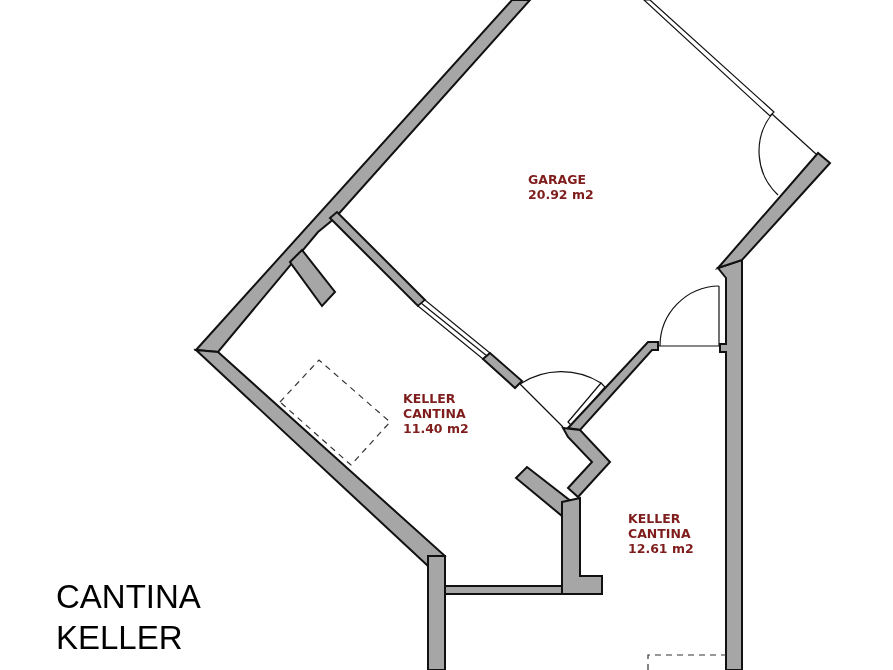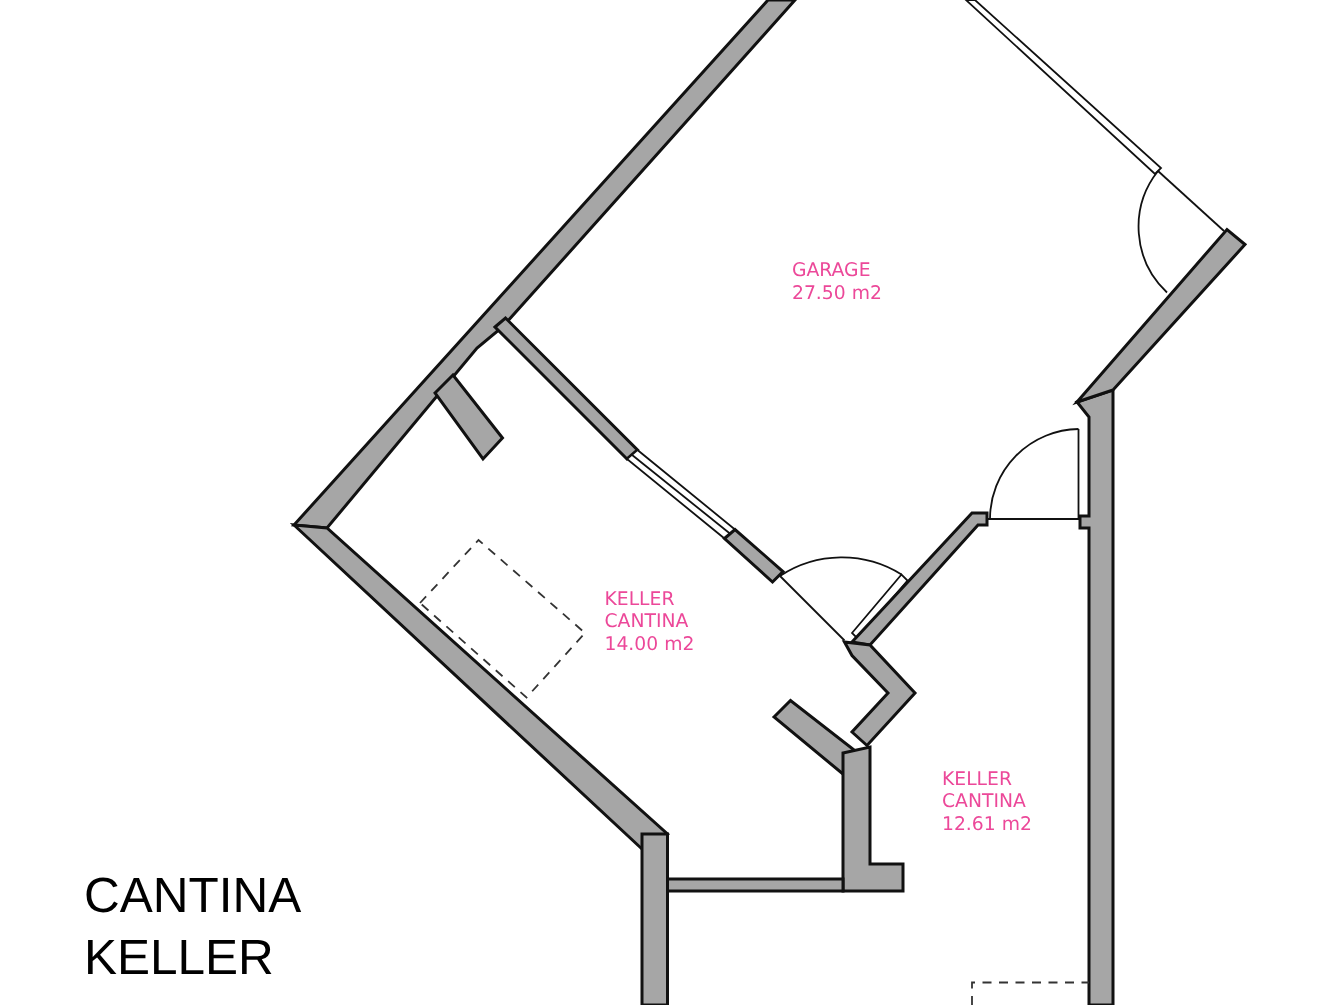--- a/index.html
+++ b/index.html
@@ -2,21 +2,21 @@
 <html><head>
 <meta charset="utf-8">
 <style>
   html, body { margin: 0; padding: 0; background: #ffffff; }
   body { width: 893px; height: 670px; overflow: hidden; position: relative; font-family: "DejaVu Sans", sans-serif; }
   #plan { position: absolute; left: 0; top: 0; }
   .wall { fill: #a6a6a6; stroke: #111111; stroke-width: 2; stroke-linejoin: miter; }
   .thin { fill: none; stroke: #111111; stroke-width: 1.2; }
   .dash { fill: none; stroke: #333333; stroke-width: 1.2; stroke-dasharray: 6 5; }
   .win  { fill: #ffffff; stroke: #111111; stroke-width: 1.2; }
-  .room-label { position: absolute; font-family: "DejaVu Sans", sans-serif; font-size: 12.5px; line-height: 15px; color: #ec4899; white-space: nowrap; }
+  .room-label { position: absolute; font-family: "DejaVu Sans", sans-serif; font-size: 12.5px; line-height: 15px; color: #7f1d1d; white-space: nowrap; font-weight: bold; }
   .legend { position: absolute; left: 56px; top: 576px; font-family: "Liberation Sans", sans-serif; font-size: 33px; line-height: 41px; color: #000000; }
 </style>
 </head>
 <body>
 
 <svg id="plan" width="893" height="670" viewBox="0 0 893 670" xmlns="http://www.w3.org/2000/svg">
 
   <polygon class="wall" points="512,0 530,0 335,218 318,232 218,352 196,350"></polygon>
 
   <polygon class="wall" points="196,350 218,352 445,556 428,566"></polygon>
@@ -57,27 +57,27 @@
   <path class="thin" d="M660,346 A60,60 0 0 1 719,286"></path>
   <line class="thin" x1="719" y1="286" x2="719" y2="346"></line>
 
   <polygon class="dash" points="280,402 319,360 390,422 351,465"></polygon>
 
   <polyline class="dash" points="648,670 648,655 726,655"></polyline>
 </svg>
 
 <div class="room-label" style="left:528px; top:172px;">
   <div>GARAGE</div>
-  <div>27.50 m2</div>
+  <div>20.92 m2</div>
 </div>
 
 <div class="room-label" style="left:403px; top:391px;">
   <div>KELLER</div>
   <div>CANTINA</div>
-  <div>14.00 m2</div>
+  <div>11.40 m2</div>
 </div>
 
 <div class="room-label" style="left:628px; top:511px;">
   <div>KELLER</div>
   <div>CANTINA</div>
   <div>12.61 m2</div>
 </div>
 
 <div class="legend">
   <div>CANTINA</div>

